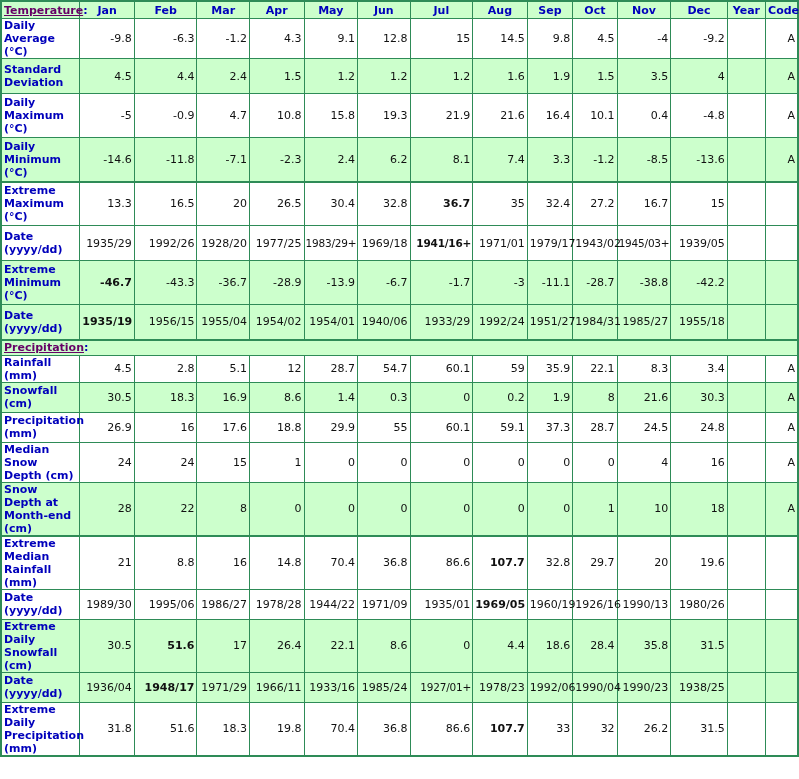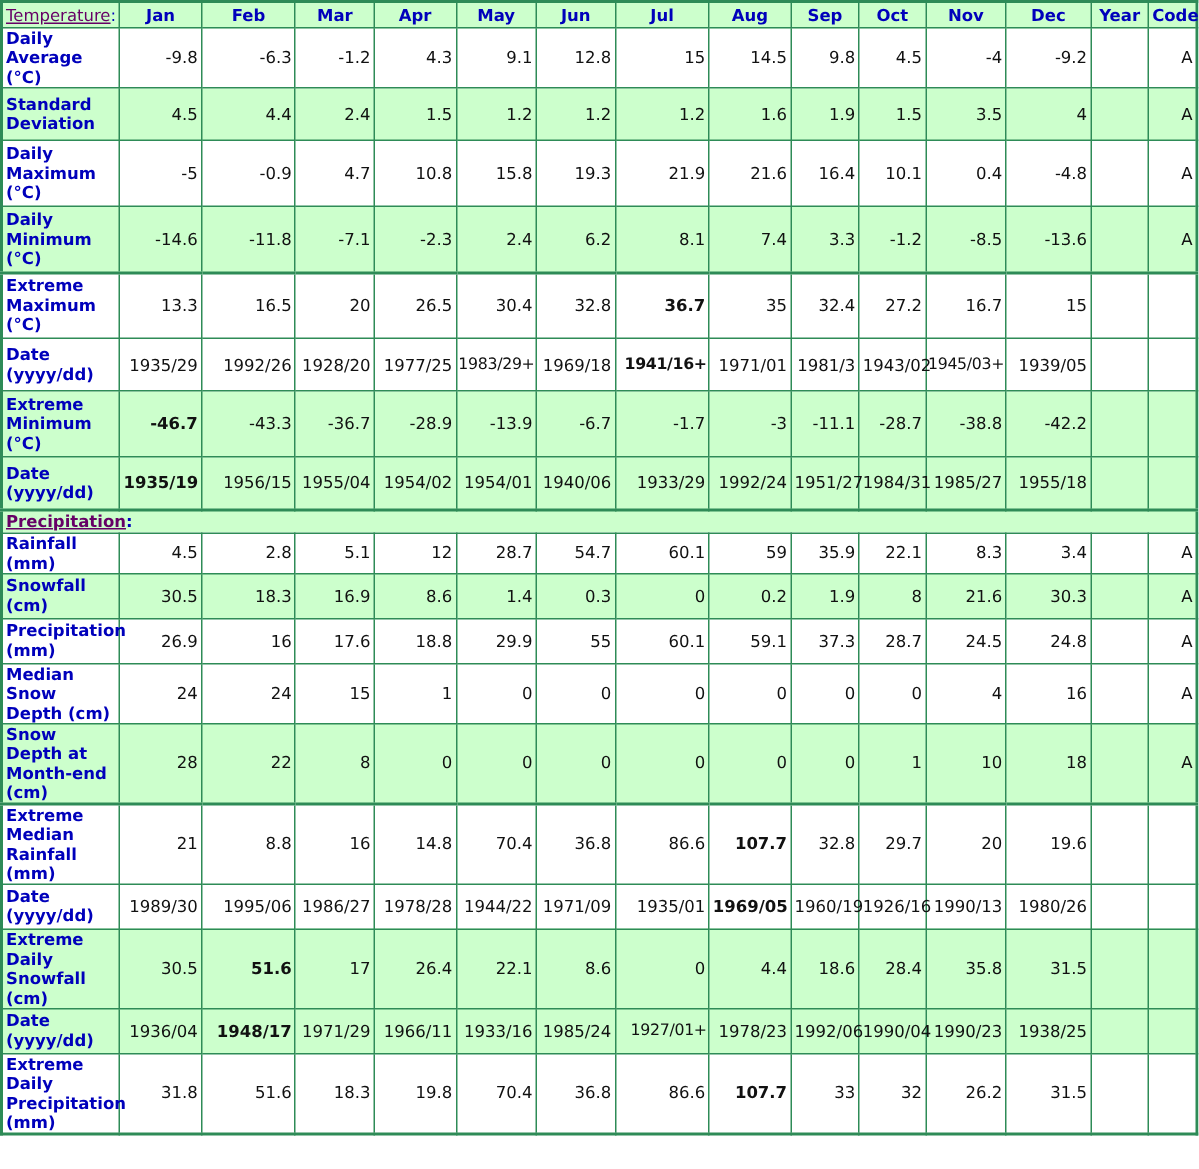--- a/index.html
+++ b/index.html
@@ -21,21 +21,21 @@
       background: #ccffcc;
       color: #0000bb;
       font-weight: bold;
       text-align: center;
       height: 16px;
       font-size: 11px;
     }
     th.corner {
       background: #ccffcc;
       text-align: left;
-      font-weight: normal;
+      font-weight: bold;
       color: #660066;
       font-size: 11px;
     }
     th.corner .u, td.section .u { text-decoration: underline; color: #660066; }
     th.corner .colon, td.section .colon { color: #0000bb; }
     td.label {
       color: #0000bb;
       font-weight: bold;
       text-align: left;
       vertical-align: middle;
@@ -191,21 +191,21 @@
       <tr class="w" style="height: 35px;">
         <td class="label">Date (yyyy/dd)</td>
         <td class="val">1935/29</td>
         <td class="val">1992/26</td>
         <td class="val">1928/20</td>
         <td class="val">1977/25</td>
         <td class="val small">1983/29+</td>
         <td class="val">1969/18</td>
         <td class="val b small">1941/16+</td>
         <td class="val">1971/01</td>
-        <td class="val">1981/3</td>
+        <td class="val">1979/17</td>
         <td class="val">1943/02</td>
         <td class="val small">1945/03+</td>
         <td class="val">1939/05</td>
         <td class="val"></td>
         <td class="code"></td>
       </tr>
       <tr class="g" style="height: 44px;">
         <td class="label">Extreme Minimum (°C)</td>
         <td class="val b">-46.7</td>
         <td class="val">-43.3</td>

